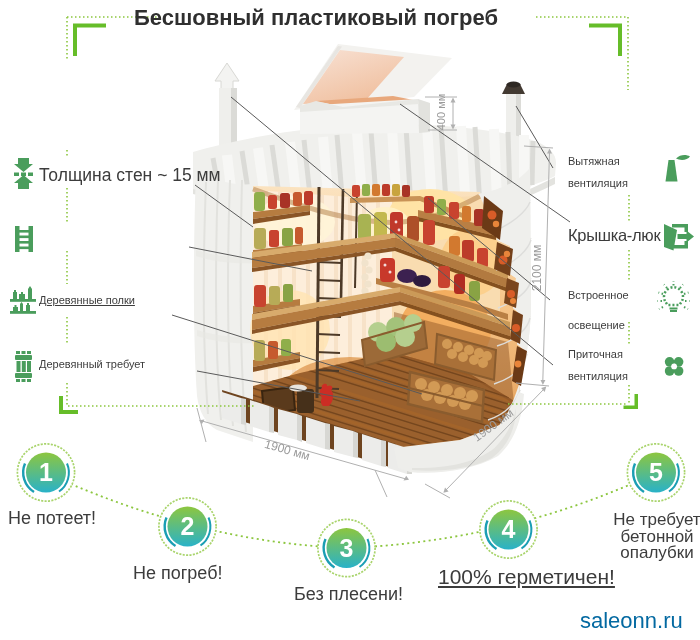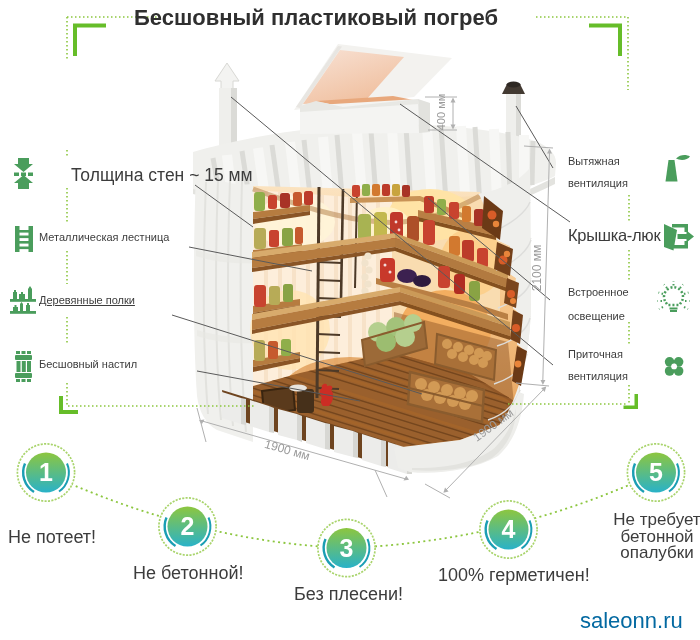--- a/index.html
+++ b/index.html
@@ -612,49 +612,48 @@
     <circle r="28.6" fill="#ffffff" stroke="#a9d46c" stroke-width="1.7" stroke-dasharray="2.1,1.3"></circle>
     <path d="M -21,-9 A 23,23 0 0 0 -12,19.5" fill="none" stroke="#1b9eb4" stroke-width="2.4"></path>
     <path d="M 21,-9 A 23,23 0 0 1 13,19" fill="none" stroke="#1b9eb4" stroke-width="2"></path>
     <circle r="20" fill="url(#circleGrad)"></circle>
     <text x="0" y="8.5" text-anchor="middle" font-size="25" font-weight="bold" fill="#ffffff" font-family="Liberation Sans, sans-serif">5</text>
   </g>
 </svg>
 
 <div class="abs" style="left:0;top:5px;width:632px;text-align:center;font-size:22px;font-weight:bold;color:#2f2f2f;">Бесшовный пластиковый погреб</div>
 
-<div class="abs lbl" style="left:39px;top:165px;font-size:17.5px;margin-left:32px;">Толщина стен ~ 15 мм</div>
-
-<div class="abs lbl" style="left:39px;top:231px;">Металлическая лестница</div>
+<div class="abs lbl" style="left:39px;top:165px;font-size:17.5px;">Толщина стен ~ 15 мм</div>
+
 
 <div class="abs lbl" style="left:39px;top:294px;text-decoration:underline;">Деревянные полки</div>
 
-<div class="abs lbl" style="left:39px;top:358px;">Бесшовный настил</div>
+<div class="abs lbl" style="left:39px;top:358px;">Деревянный требует</div>
 
 <div class="abs lbl" style="left:568px;top:150px;line-height:22px;">Вытяжная<br>вентиляция</div>
 
 <div class="abs lbl" style="left:568px;top:226px;font-size:16.5px;letter-spacing:-0.3px;">Крышка-люк</div>
 
-<div class="abs lbl" style="left:568px;top:280px;line-height:24px;">Встроенное<br>освещение</div>
+<div class="abs lbl" style="left:568px;top:280px;line-height:30px;">Встроенное<br>освещение</div>
 
 <div class="abs lbl" style="left:568px;top:343px;line-height:22px;">Приточная<br>вентиляция</div>
 
 <div class="abs dim" style="left:423px;top:106px;transform:rotate(-90deg);transform-origin:center;font-size:11px;">400 мм</div>
 
 <div class="abs dim" style="left:514px;top:261px;transform:rotate(-90deg);transform-origin:center;">2100 мм</div>
 
 <div class="abs dim" style="left:264px;top:443px;transform:rotate(16deg);transform-origin:center;">1900 мм</div>
 
 <div class="abs dim" style="left:470px;top:418px;transform:rotate(-36deg);transform-origin:center;">1900 мм</div>
 
-<div class="abs lbl" style="left:8px;top:508px;font-size:18px;margin-top:19px;">Не потеет!</div>
-
-<div class="abs lbl" style="left:133px;top:563px;font-size:18px;">Не бетонной!</div>
+<div class="abs lbl" style="left:8px;top:508px;font-size:18px;">Не потеет!</div>
+
+<div class="abs lbl" style="left:133px;top:563px;font-size:18px;">Не погреб!</div>
 
 <div class="abs lbl" style="left:294px;top:584px;font-size:18px;">Без плесени!</div>
 
-<div class="abs lbl" style="left:438px;top:565px;font-size:18px;">100% герметичен!</div>
+<div class="abs lbl" style="left:438px;top:565px;font-size:21px;text-decoration:underline;">100% герметичен!</div>
 
 <div class="abs lbl" style="left:597px;top:512px;width:120px;text-align:center;font-size:17px;line-height:16.5px;white-space:normal;">Не требует бетонной опалубки</div>
 
 <div class="abs" style="left:580px;top:608px;font-size:22px;color:#0369a1;">saleonn.ru</div>
 
 </div>
 
 </body></html>

